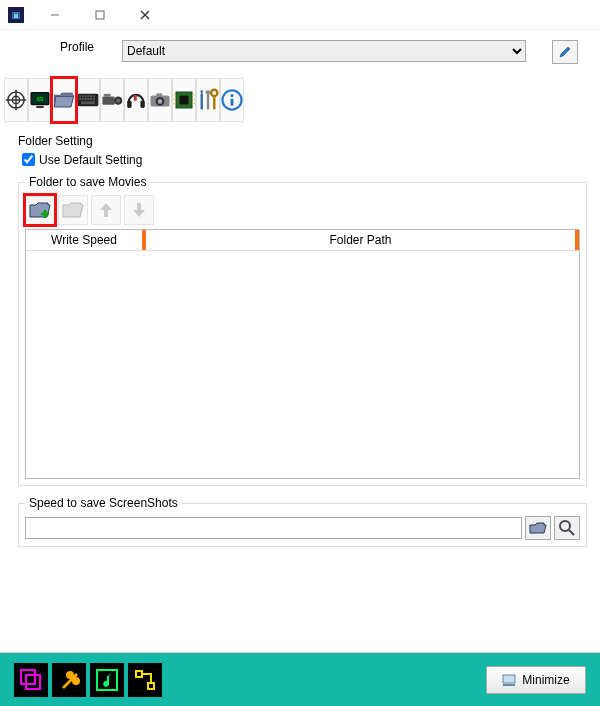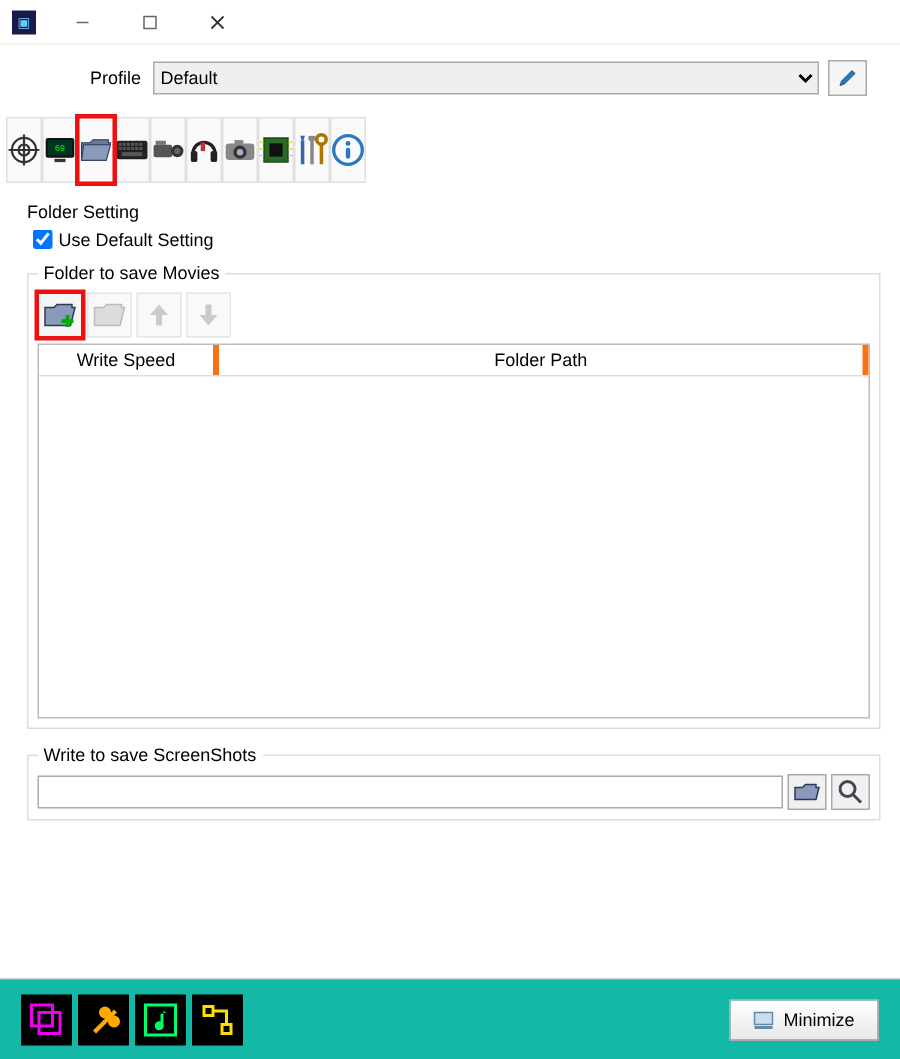--- a/index.html
+++ b/index.html
@@ -30,22 +30,23 @@
   }
   .titlebar .title { flex: 1; color: #888; font-size: 12px; }
   .titlebar .win-btn {
     width: 45px; height: 30px;
     display: flex; align-items: center; justify-content: center;
     color: #666;
   }
 
   .profile-row {
     display: flex;
-    align-items: center;
+    align-items: flex-start;
     padding: 10px 22px 6px 22px;
+    gap: 20px;
   }
   .profile-row .label { width: 80px; text-align: right; padding-right: 8px; }
   .profile-row select {
     flex: 1; height: 22px; font-size: 12px;
     border: 1px solid #aaa;
   }
   .profile-row select option { padding-left: 4px; }
   .profile-row .edit-btn {
     width: 26px; height: 24px; margin-left: 6px;
     border: 1px solid #aaa; background: #f5f5f5;
@@ -336,21 +337,21 @@
 
     <div class="table">
       <div class="table-header">
         <div class="col col-speed">Write Speed</div>
         <div class="col col-path">Folder Path</div>
       </div>
     </div>
   </fieldset>
 
   <fieldset class="group">
-    <legend>Write to save ScreenShots</legend>
+    <legend>Speed to save ScreenShots</legend>
     <div class="screenshot-row">
       <input type="text" value="" style="">
       <div class="small-btn">
         <svg width="18" height="14" viewBox="0 0 18 14">
           <path d="M1 4 L6 4 L8 2 L15 2 L15 4 L17 4 L15 12 L1 12 Z" fill="#8a9aba" stroke="#2a3a5a"></path>
         </svg>
       </div>
       <div class="small-btn">
         <svg width="16" height="16" viewBox="0 0 16 16">
           <circle cx="6" cy="6" r="5" fill="none" stroke="#445" stroke-width="2"></circle>

